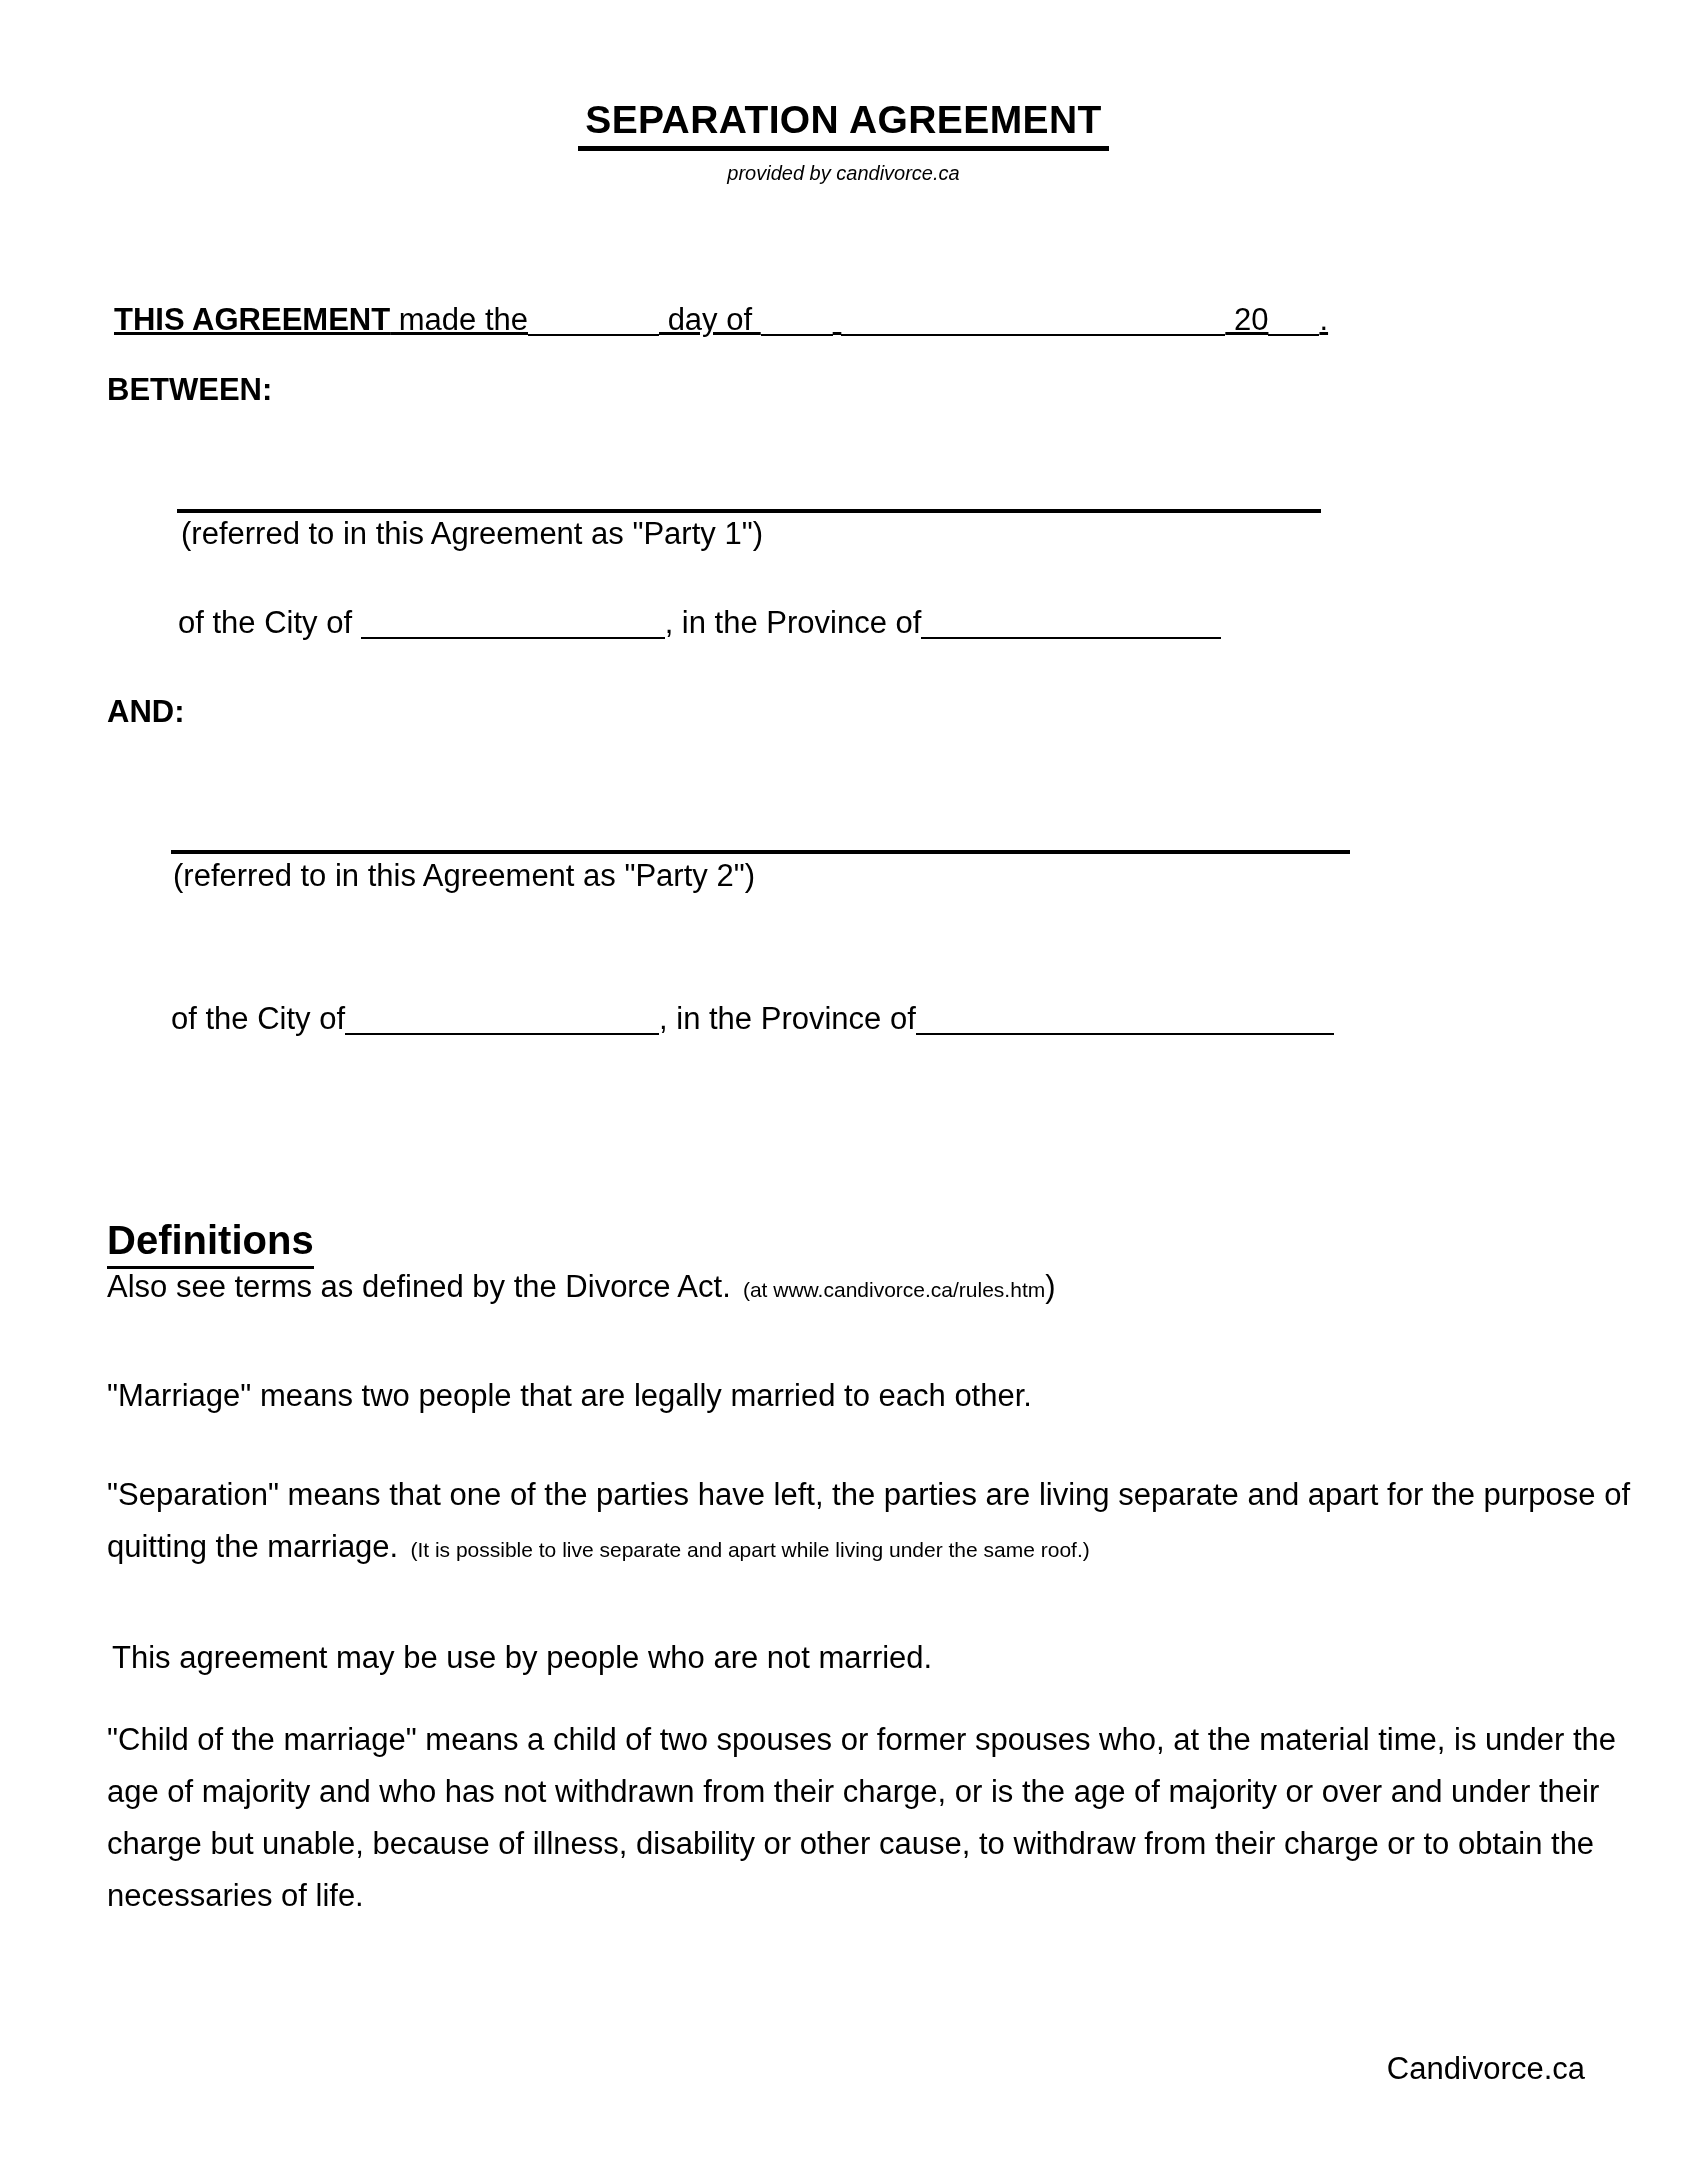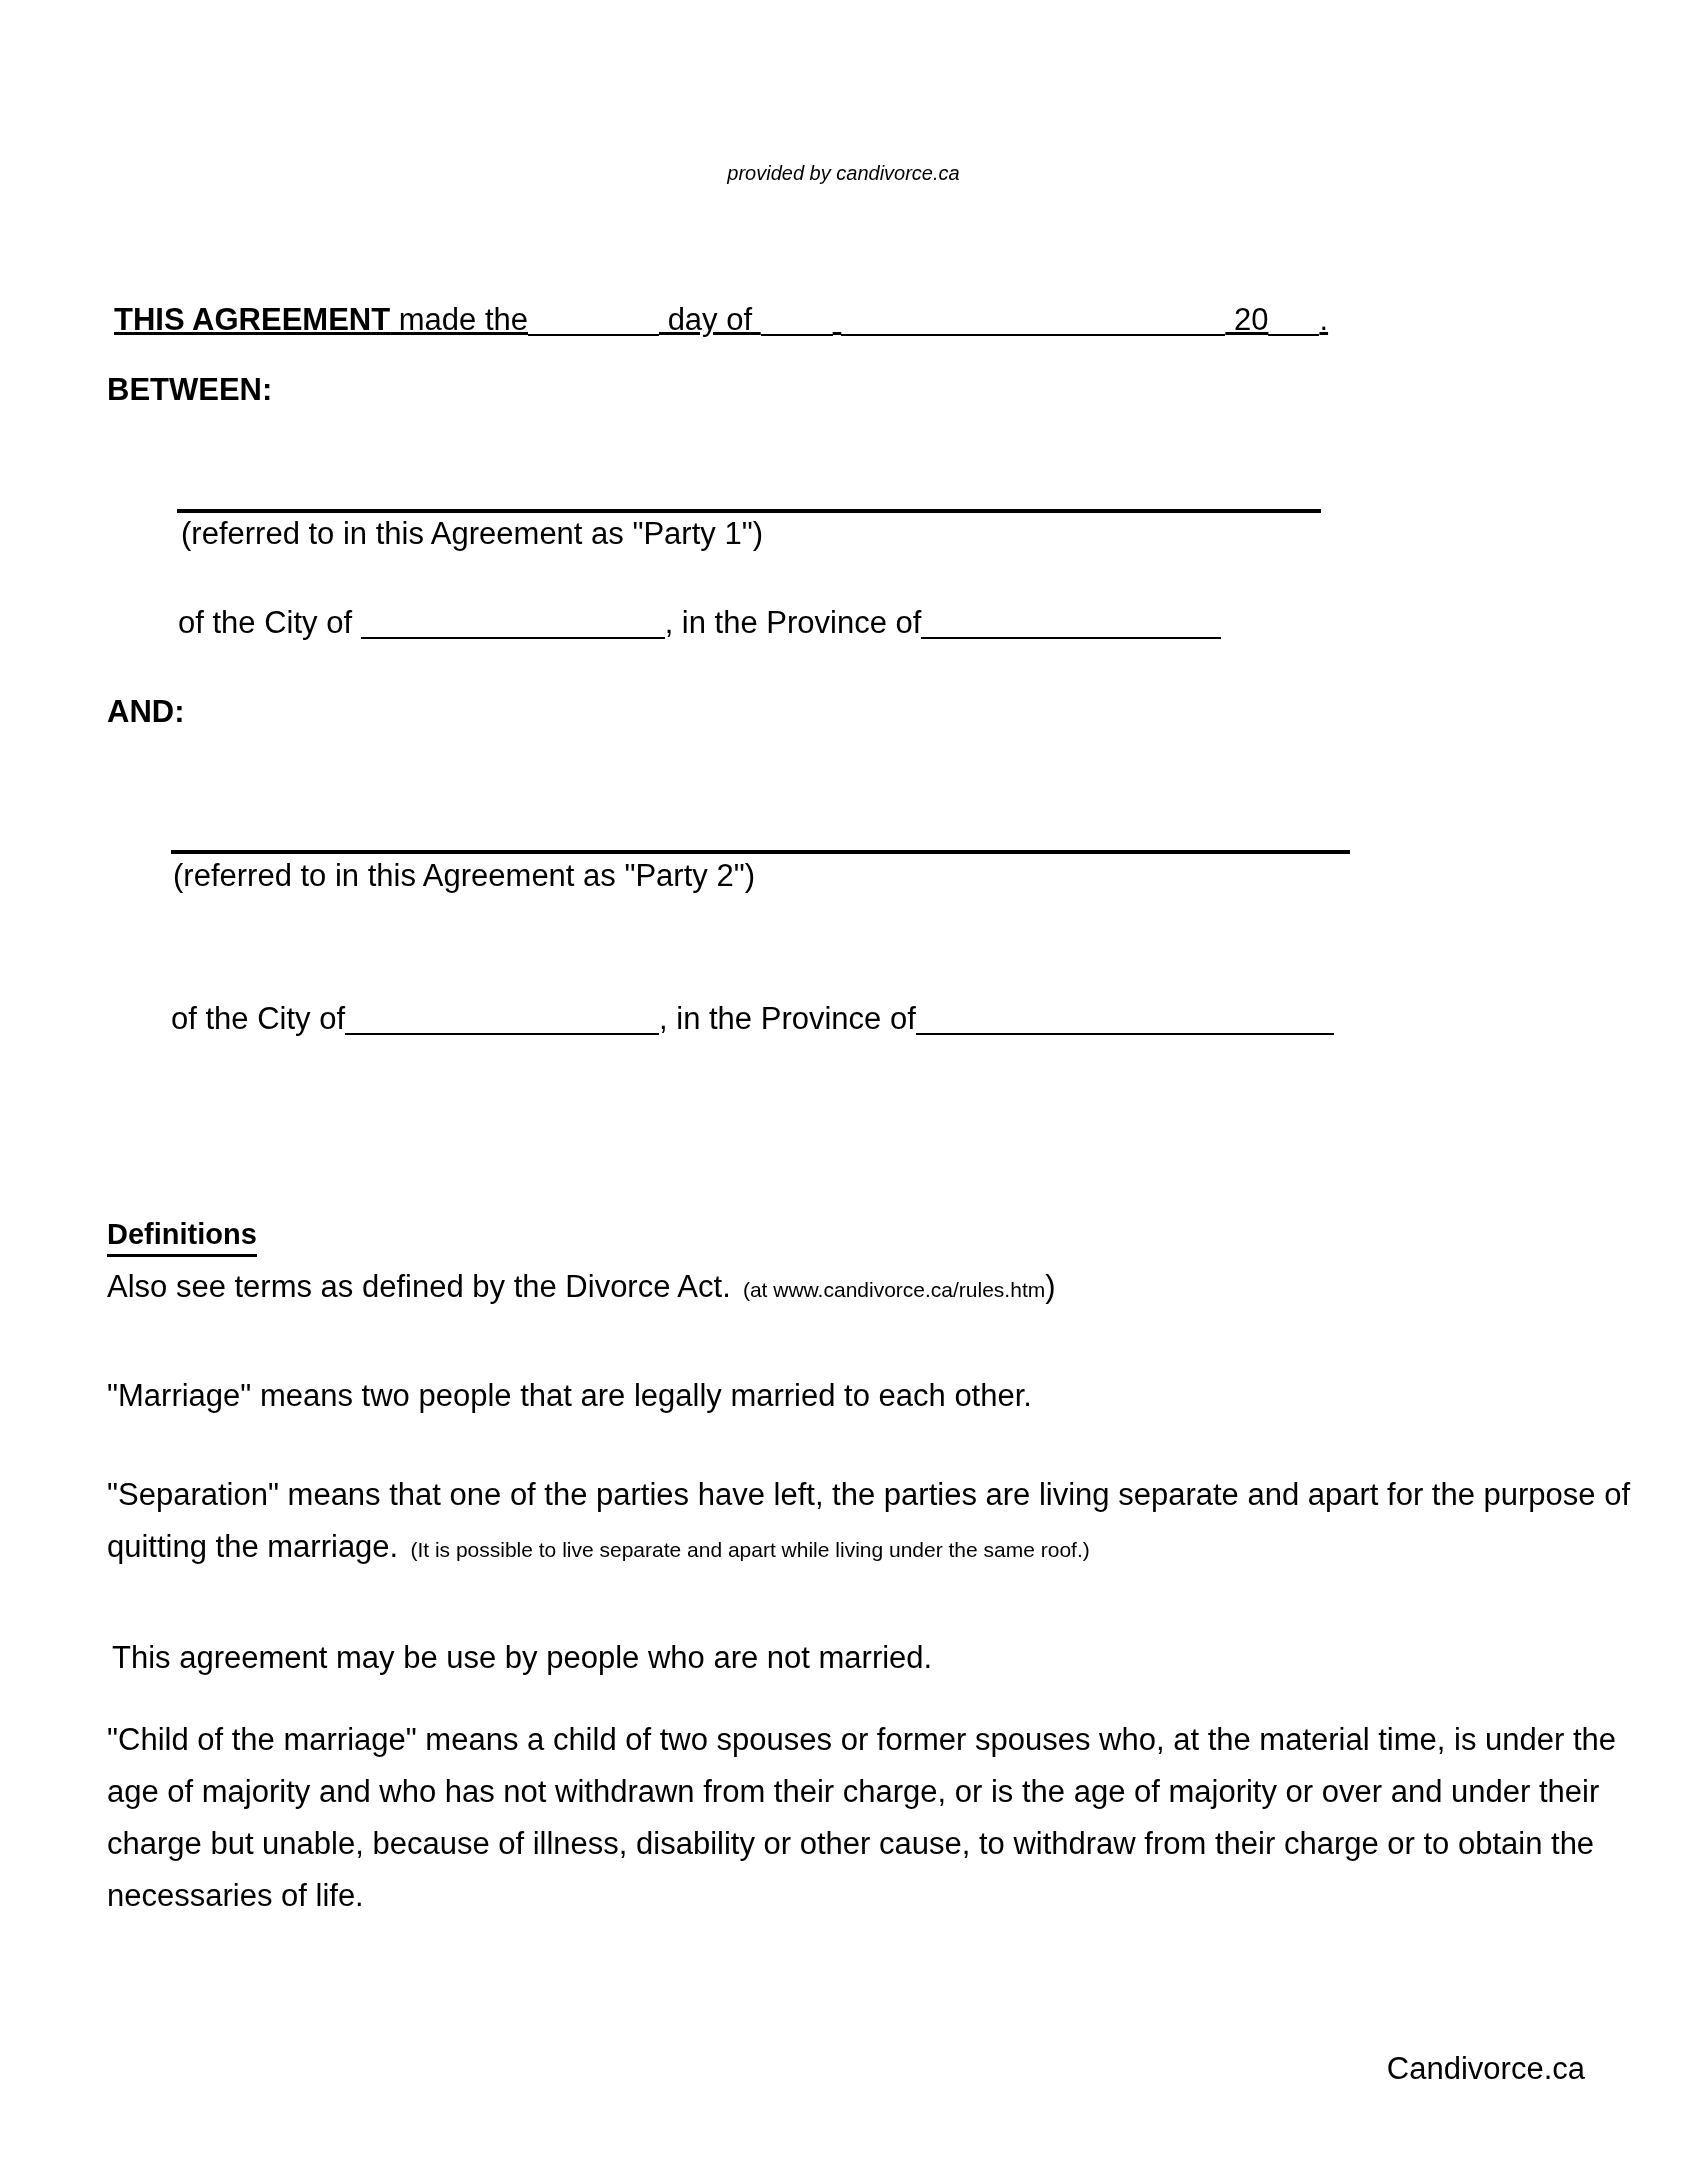--- a/index.html
+++ b/index.html
@@ -57,37 +57,40 @@
     height: 1.05em;
     vertical-align: -0.2em;
   }
   .rule {
     position: absolute;
     background: #000;
     height: 3.5px;
   }
   .def-heading {
     display: inline-block;
-    font-size: 29px;
+    font-size: 40px;
     font-weight: bold;
     border-bottom: 3.5px solid #000;
     padding-bottom: 2.6px;
   }
   .footer {
     right: 102px;
     top: 2051px;
     font-size: 31px;
     white-space: nowrap;
   }
 </style>
 </head>
 <body>
 
 <div class="page">
 
+  <div class="abs title-wrap">
+    <span class="title-text">SEPARATION AGREEMENT</span>
+  </div>
   <div class="abs subtitle-wrap">provided by candivorce.ca</div>
 
   <div class="abs t" style="left:114px; top:301px;text-decoration:underline;">
     <span class="b">THIS AGREEMENT</span><span> made the</span><span class="blank" style="width:131px;"></span><span> day of </span><span class="blank" style="width:72px;"></span><span> </span><span class="blank" style="width:384px;"></span><span> 20</span><span class="blank" style="width:51px;"></span><span>.</span>
   </div>
 
   <div class="abs t b" style="left:107px; top:371px;">BETWEEN:</div>
 
   <div class="rule" style="left:177px; top:509px; width:1144px;"></div>
   <div class="abs t" style="left:181px; top:515px;">(referred to in this Agreement as "Party 1")</div>

